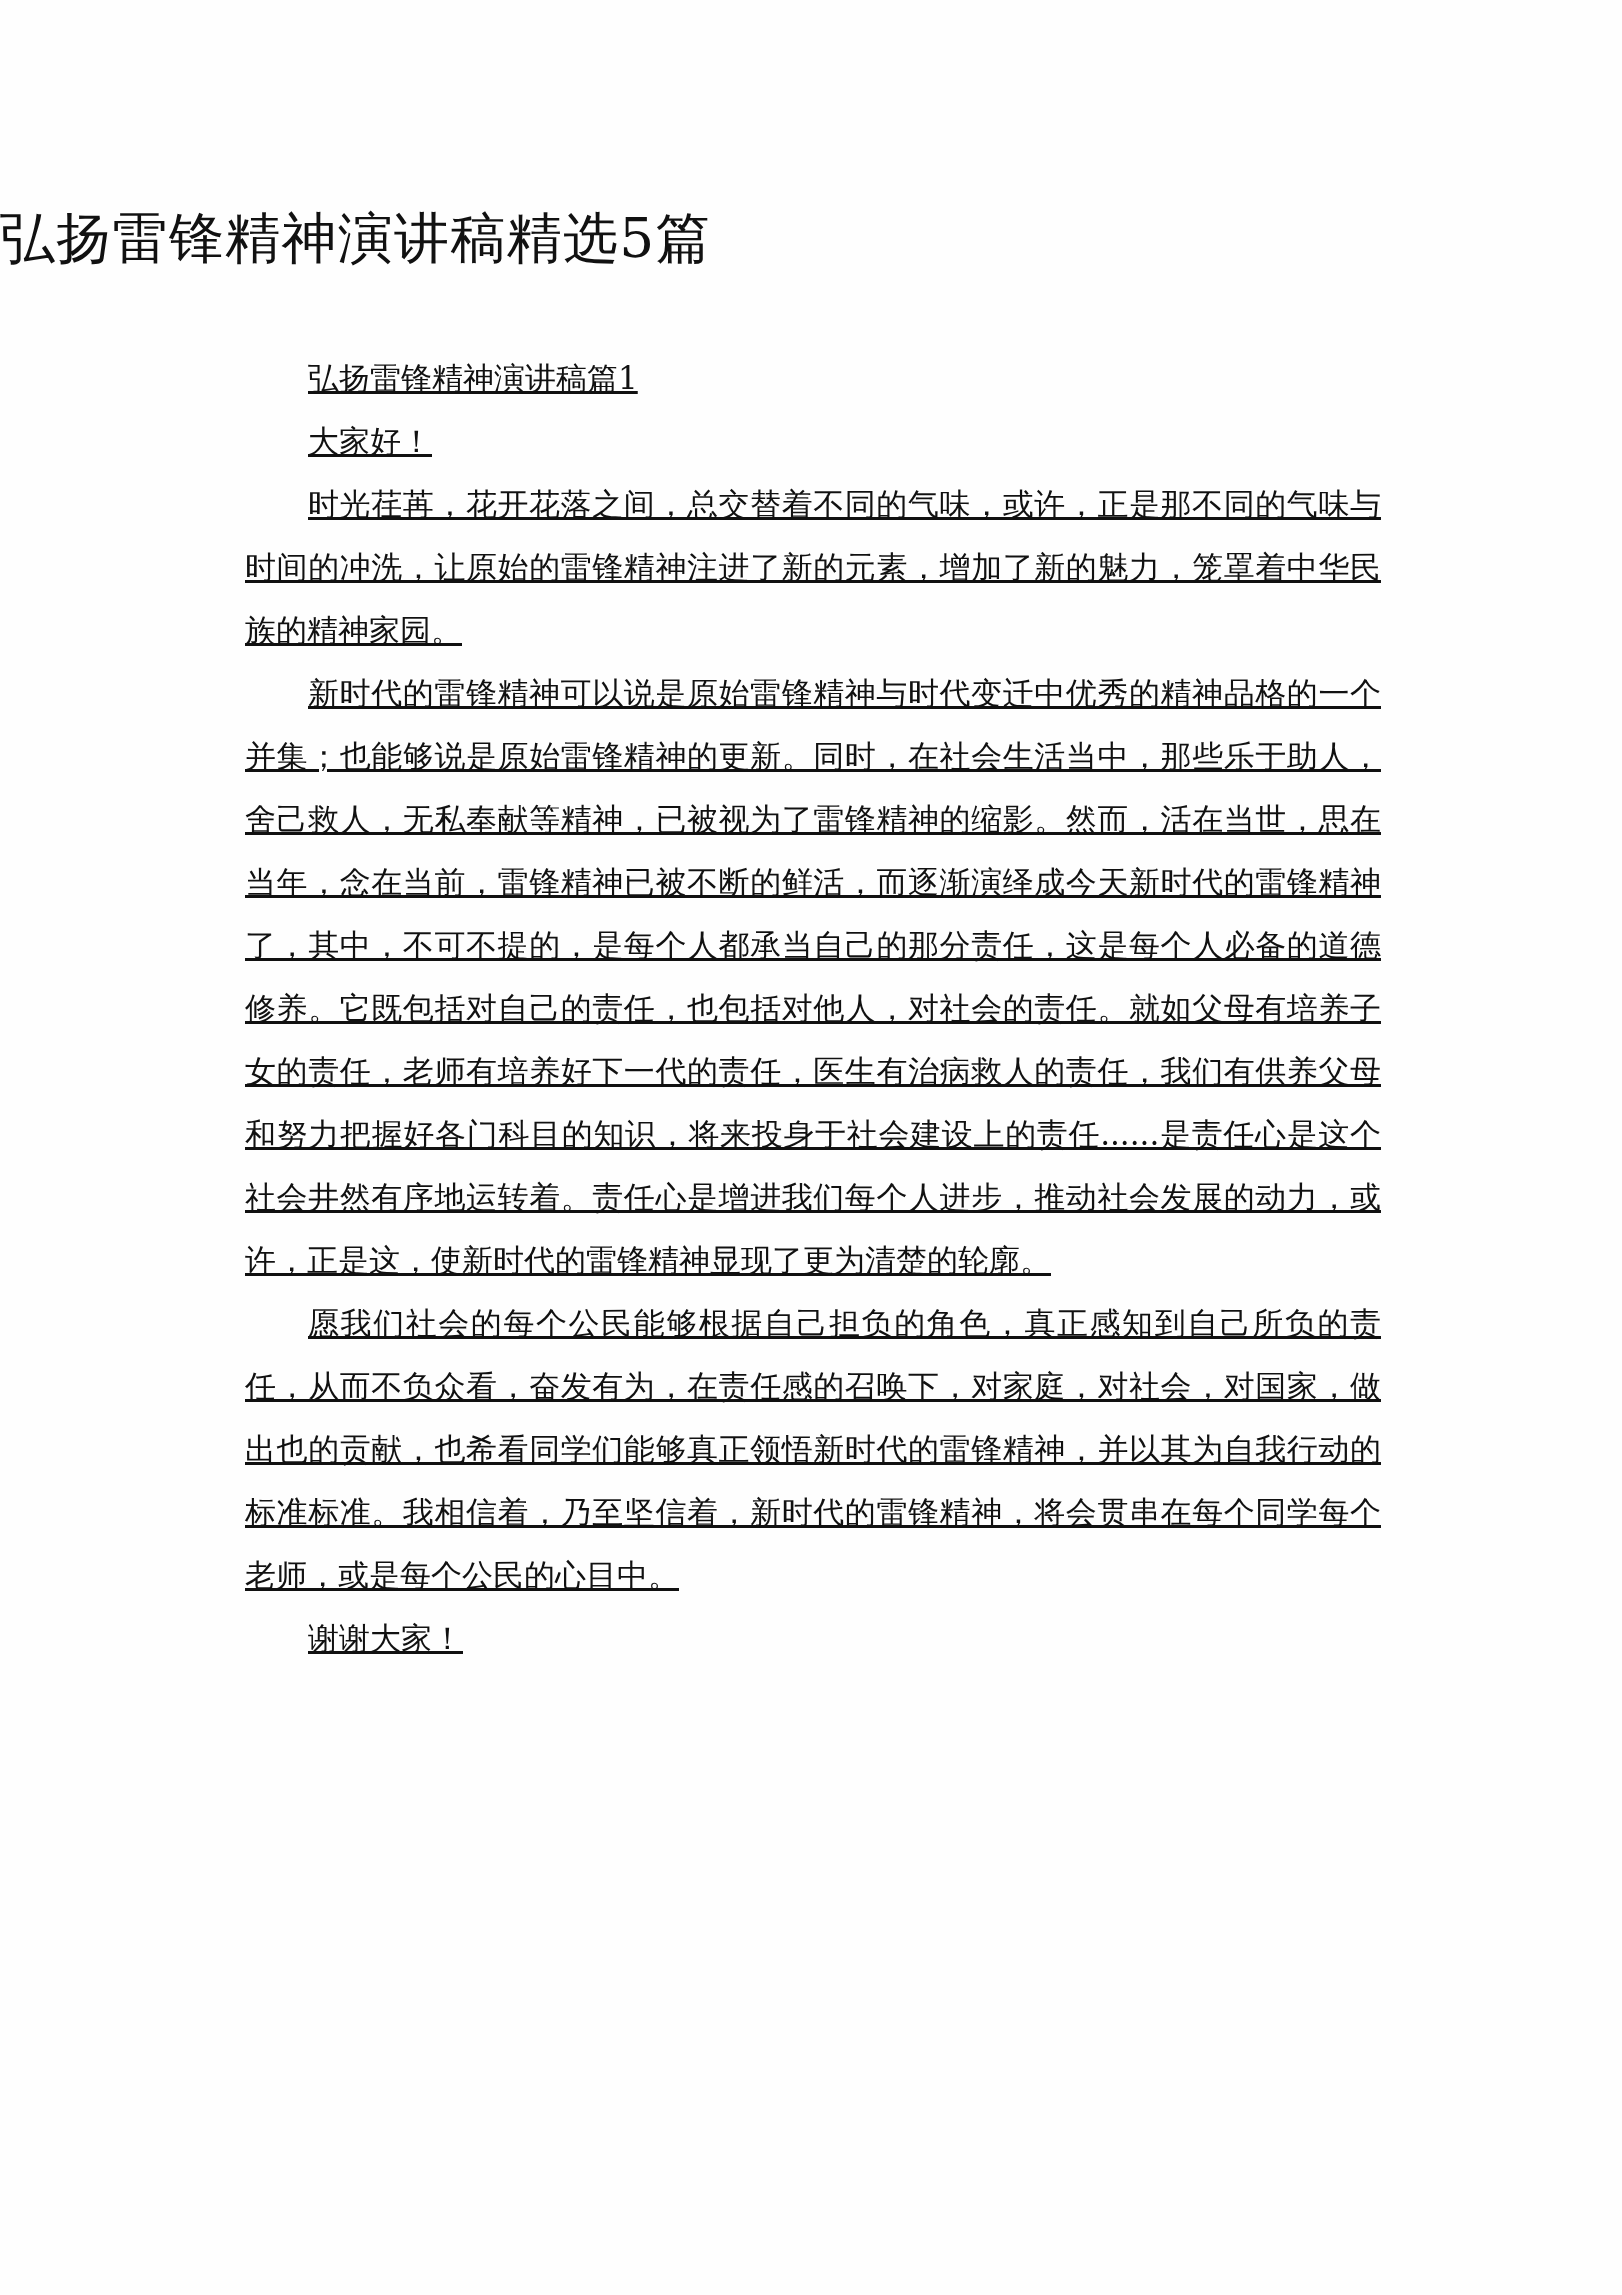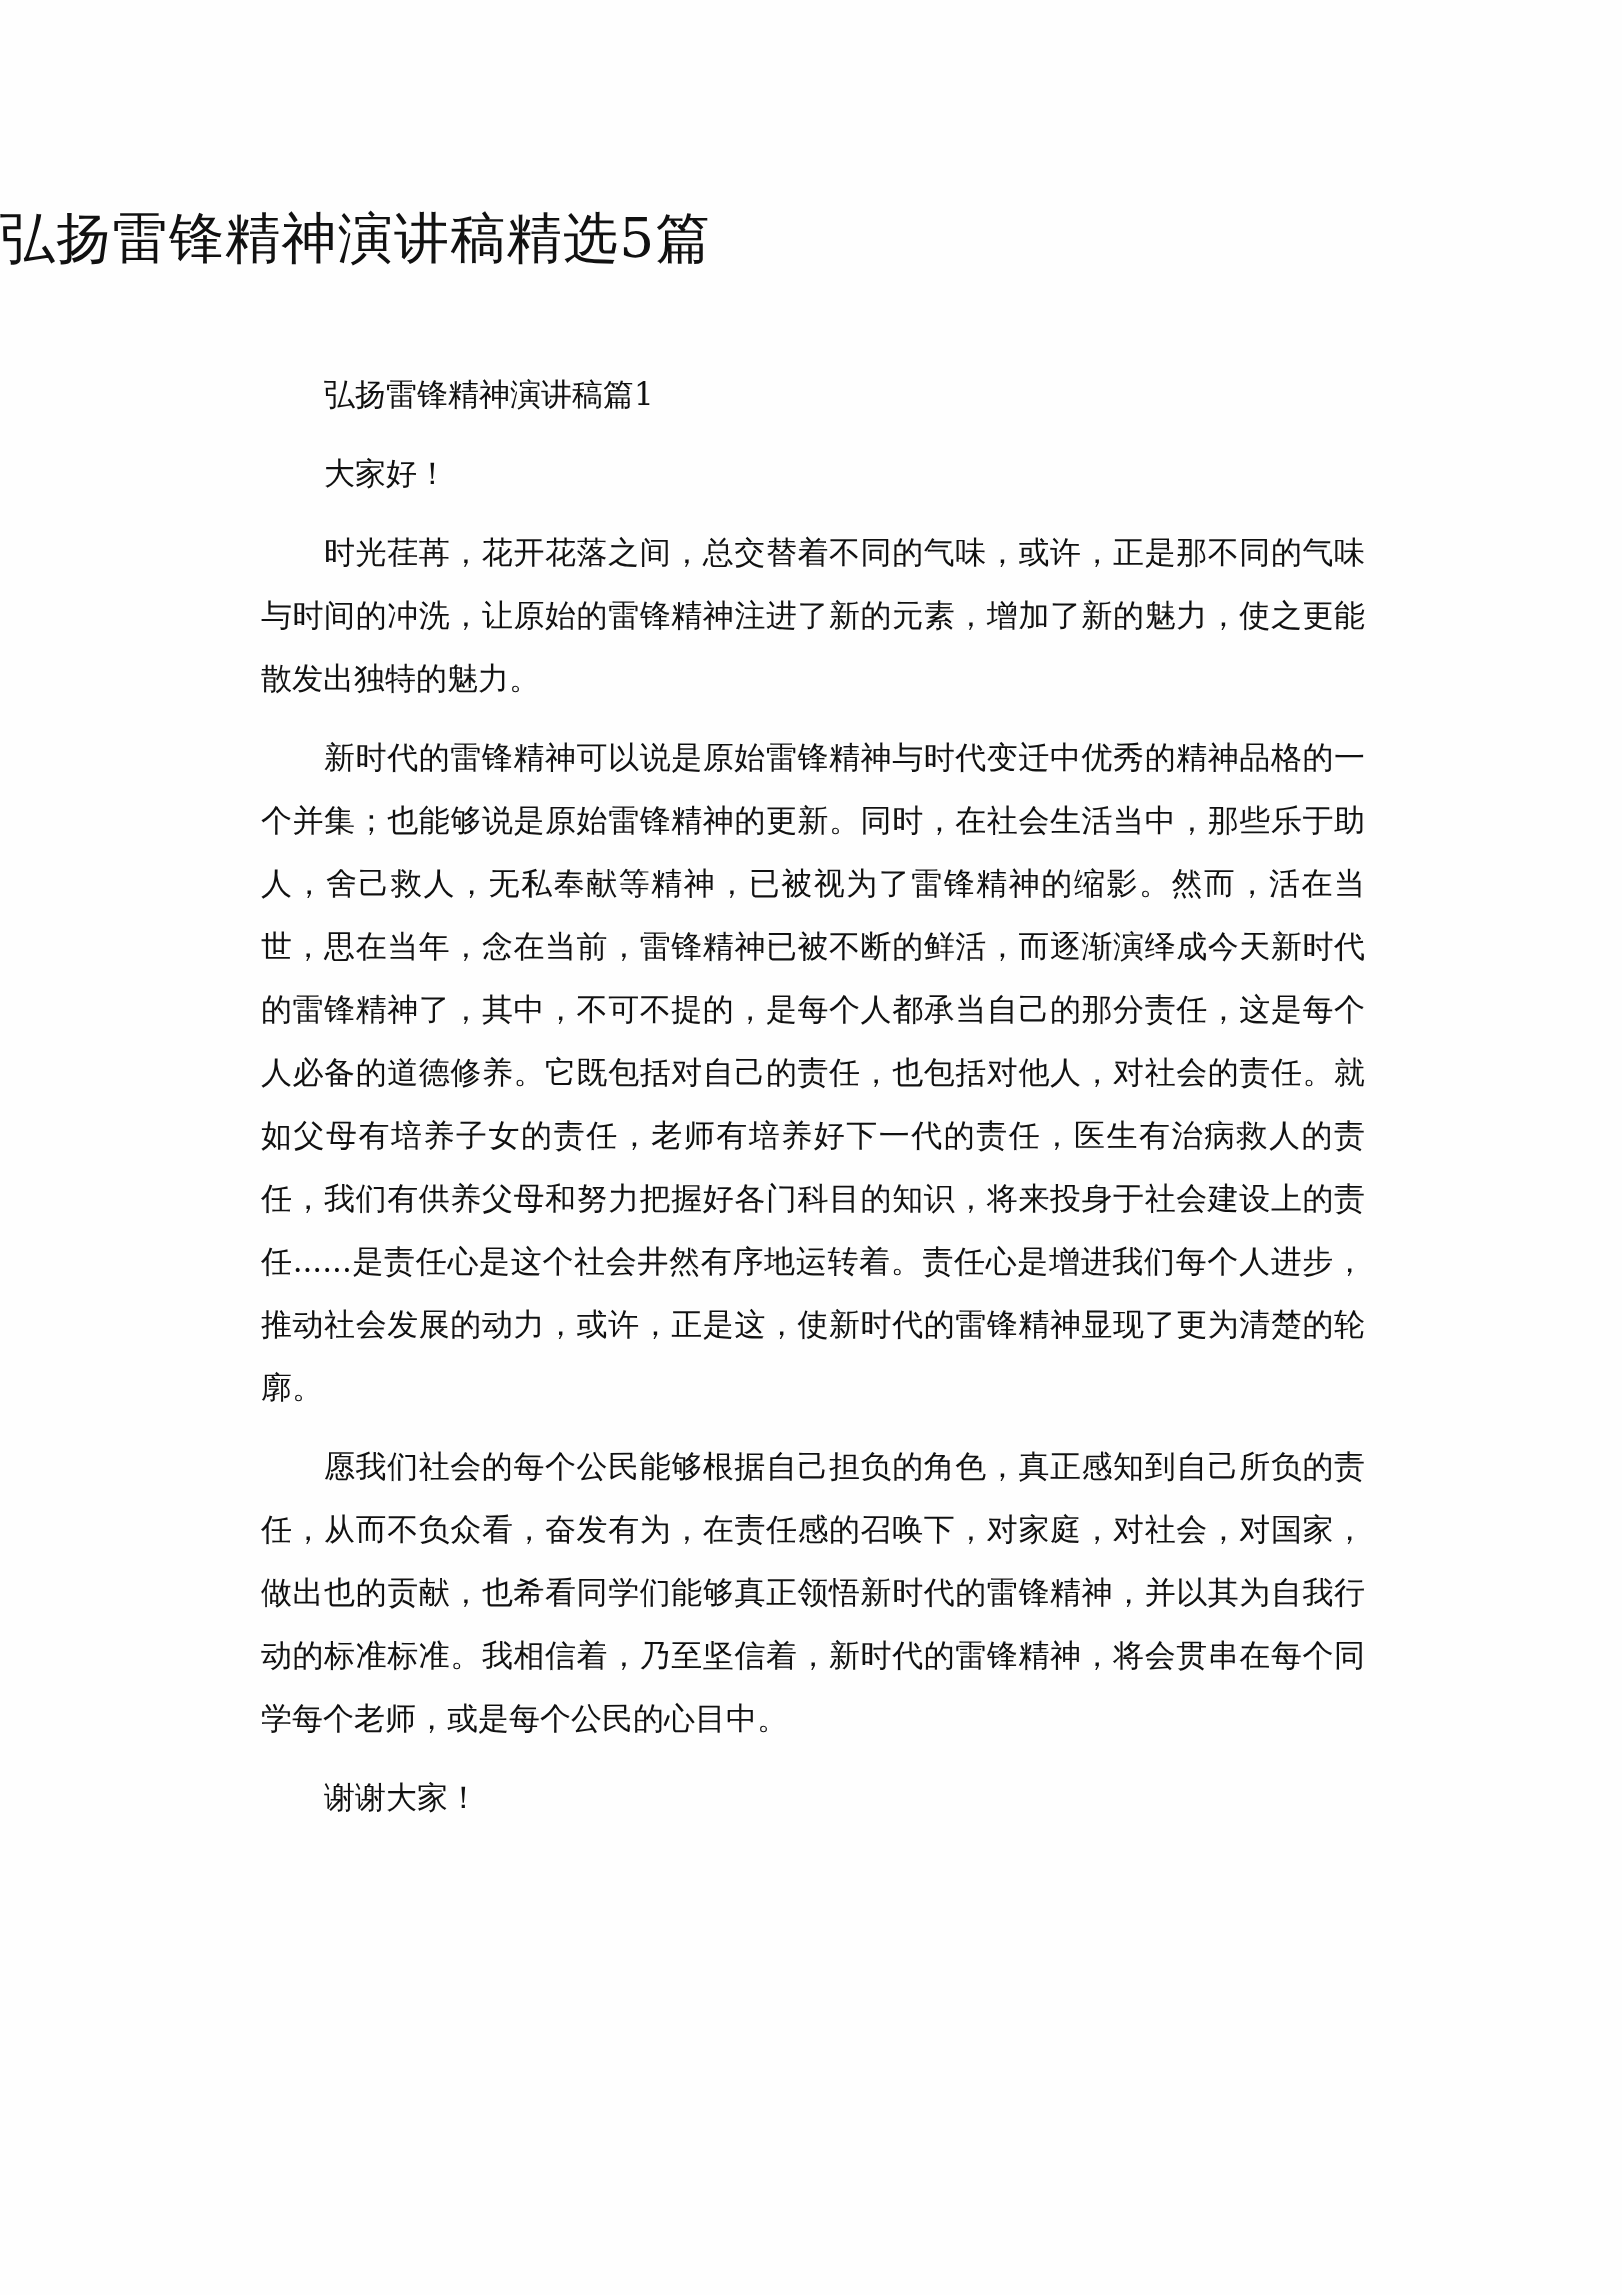--- a/index.html
+++ b/index.html
@@ -37,34 +37,35 @@
     }
     .body {
       position: absolute;
       left: 245px;
       top: 347px;
       width: 1136px;
       font-size: 31px;
       line-height: 63px;
     }
     .para {
-      margin: 16px;
+      margin: 0;
       text-indent: 63px;
       text-align: justify;
       text-align-last: left;
+      text-decoration: underline;
     }
   </style>
 </head>
 <body>
 
 <div class="page">
   <h1 class="title">弘扬雷锋精神演讲稿精选5篇</h1>
 
   <div class="body">
     <p class="para">弘扬雷锋精神演讲稿篇1</p>
     <p class="para">大家好！</p>
-    <p class="para">时光荏苒，花开花落之间，总交替着不同的气味，或许，正是那不同的气味与时间的冲洗，让原始的雷锋精神注进了新的元素，增加了新的魅力，使之更能散发出独特的魅力。</p>
+    <p class="para">时光荏苒，花开花落之间，总交替着不同的气味，或许，正是那不同的气味与时间的冲洗，让原始的雷锋精神注进了新的元素，增加了新的魅力，笼罩着中华民族的精神家园。</p>
     <p class="para">新时代的雷锋精神可以说是原始雷锋精神与时代变迁中优秀的精神品格的一个并集；也能够说是原始雷锋精神的更新。同时，在社会生活当中，那些乐于助人，舍己救人，无私奉献等精神，已被视为了雷锋精神的缩影。然而，活在当世，思在当年，念在当前，雷锋精神已被不断的鲜活，而逐渐演绎成今天新时代的雷锋精神了，其中，不可不提的，是每个人都承当自己的那分责任，这是每个人必备的道德修养。它既包括对自己的责任，也包括对他人，对社会的责任。就如父母有培养子女的责任，老师有培养好下一代的责任，医生有治病救人的责任，我们有供养父母和努力把握好各门科目的知识，将来投身于社会建设上的责任......是责任心是这个社会井然有序地运转着。责任心是增进我们每个人进步，推动社会发展的动力，或许，正是这，使新时代的雷锋精神显现了更为清楚的轮廓。</p>
     <p class="para">愿我们社会的每个公民能够根据自己担负的角色，真正感知到自己所负的责任，从而不负众看，奋发有为，在责任感的召唤下，对家庭，对社会，对国家，做出也的贡献，也希看同学们能够真正领悟新时代的雷锋精神，并以其为自我行动的标准标准。我相信着，乃至坚信着，新时代的雷锋精神，将会贯串在每个同学每个老师，或是每个公民的心目中。</p>
     <p class="para">谢谢大家！</p>
   </div>
 </div>
 
 
 </body></html>

